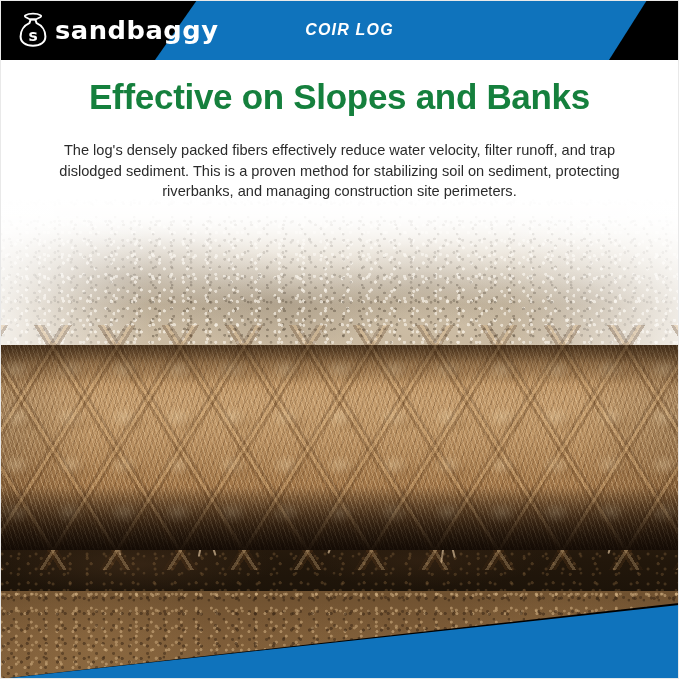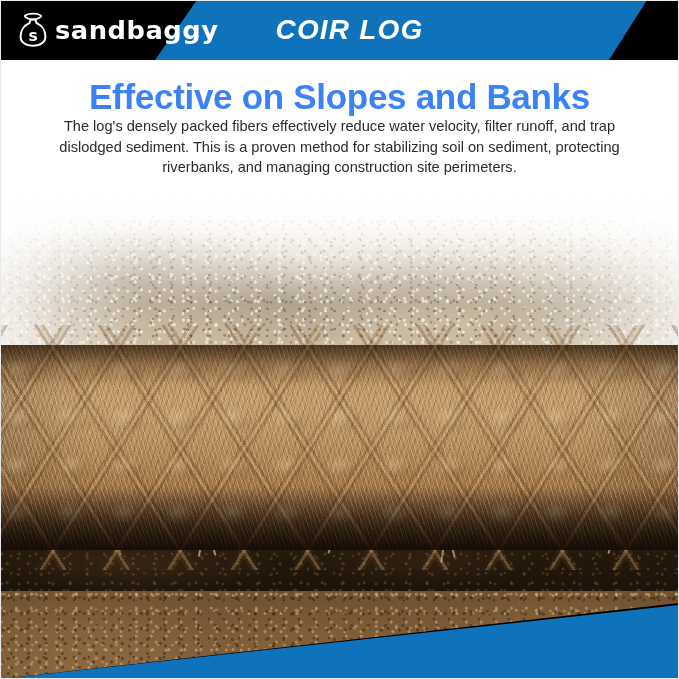--- a/index.html
+++ b/index.html
@@ -26,29 +26,29 @@
   .logo { position:absolute; left:16px; top:12px; display:flex; align-items:center; gap:5px; z-index:5; }
   .logo-mark { width:34px; height:36px; position:relative; }
   .logo-text {
     color:#ffffff; font-size:25px; font-weight:bold; letter-spacing:0.5px;
     font-family:"DejaVu Sans", sans-serif; text-transform:lowercase;
     transform:scaleX(1.03); transform-origin:left center;
   }
   .coir-title {
     position:absolute; left:0; top:0; width:679px; height:60px;
     display:flex; align-items:center; justify-content:center;
-    color:#ffffff; font-size:28px; font-weight:bold; font-style:italic;
+    color:#ffffff; font-size:16px; font-weight:bold; font-style:italic;
     letter-spacing:1.2px; z-index:6; padding-left:20px;
   }
 
   
   .textblock { position:absolute; top:60px; left:0; width:679px; padding:18px 26px 0 26px; text-align:center; z-index:3; }
   .headline {
-    color:#3b82f6; font-size:35px; font-weight:bold; line-height:1.08;
-    letter-spacing:-0.3px; margin-bottom:0;
+    color:#15803d; font-size:35px; font-weight:bold; line-height:1.08;
+    letter-spacing:-0.3px; margin-bottom:24px;
   }
   .subcopy {
     color:#2b2b2b; font-size:14.6px; line-height:1.42; font-weight:normal;
     padding:0 18px;
   }
 
   
   .photo {
     position:absolute; left:0; top:195px; width:679px; height:484px;
     overflow:hidden; z-index:1;

